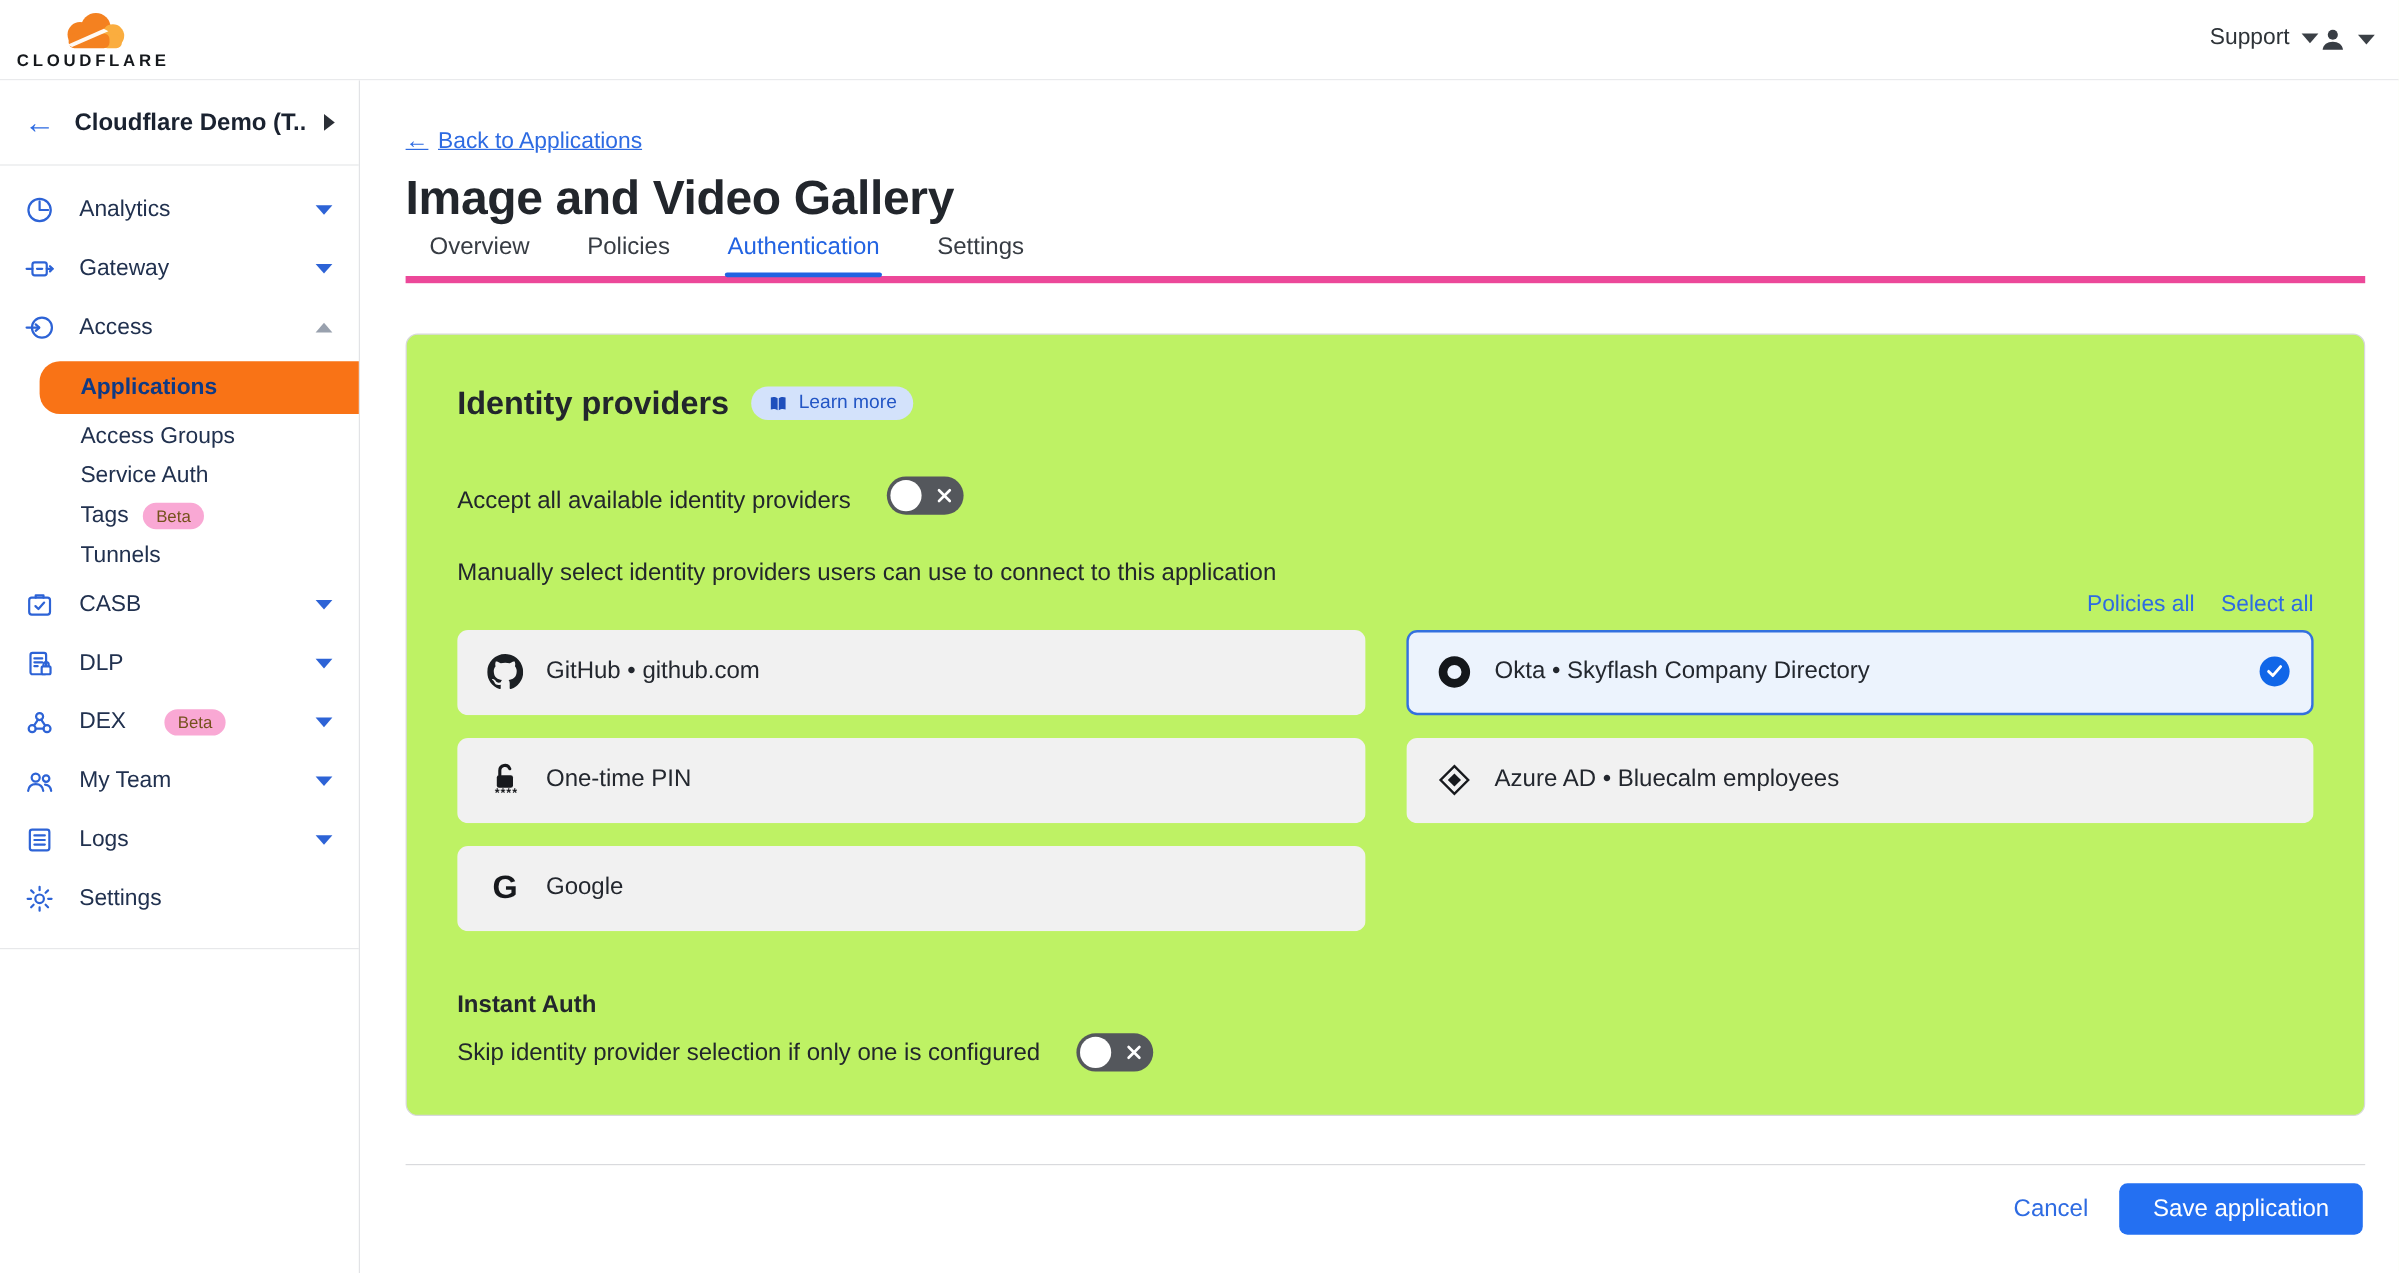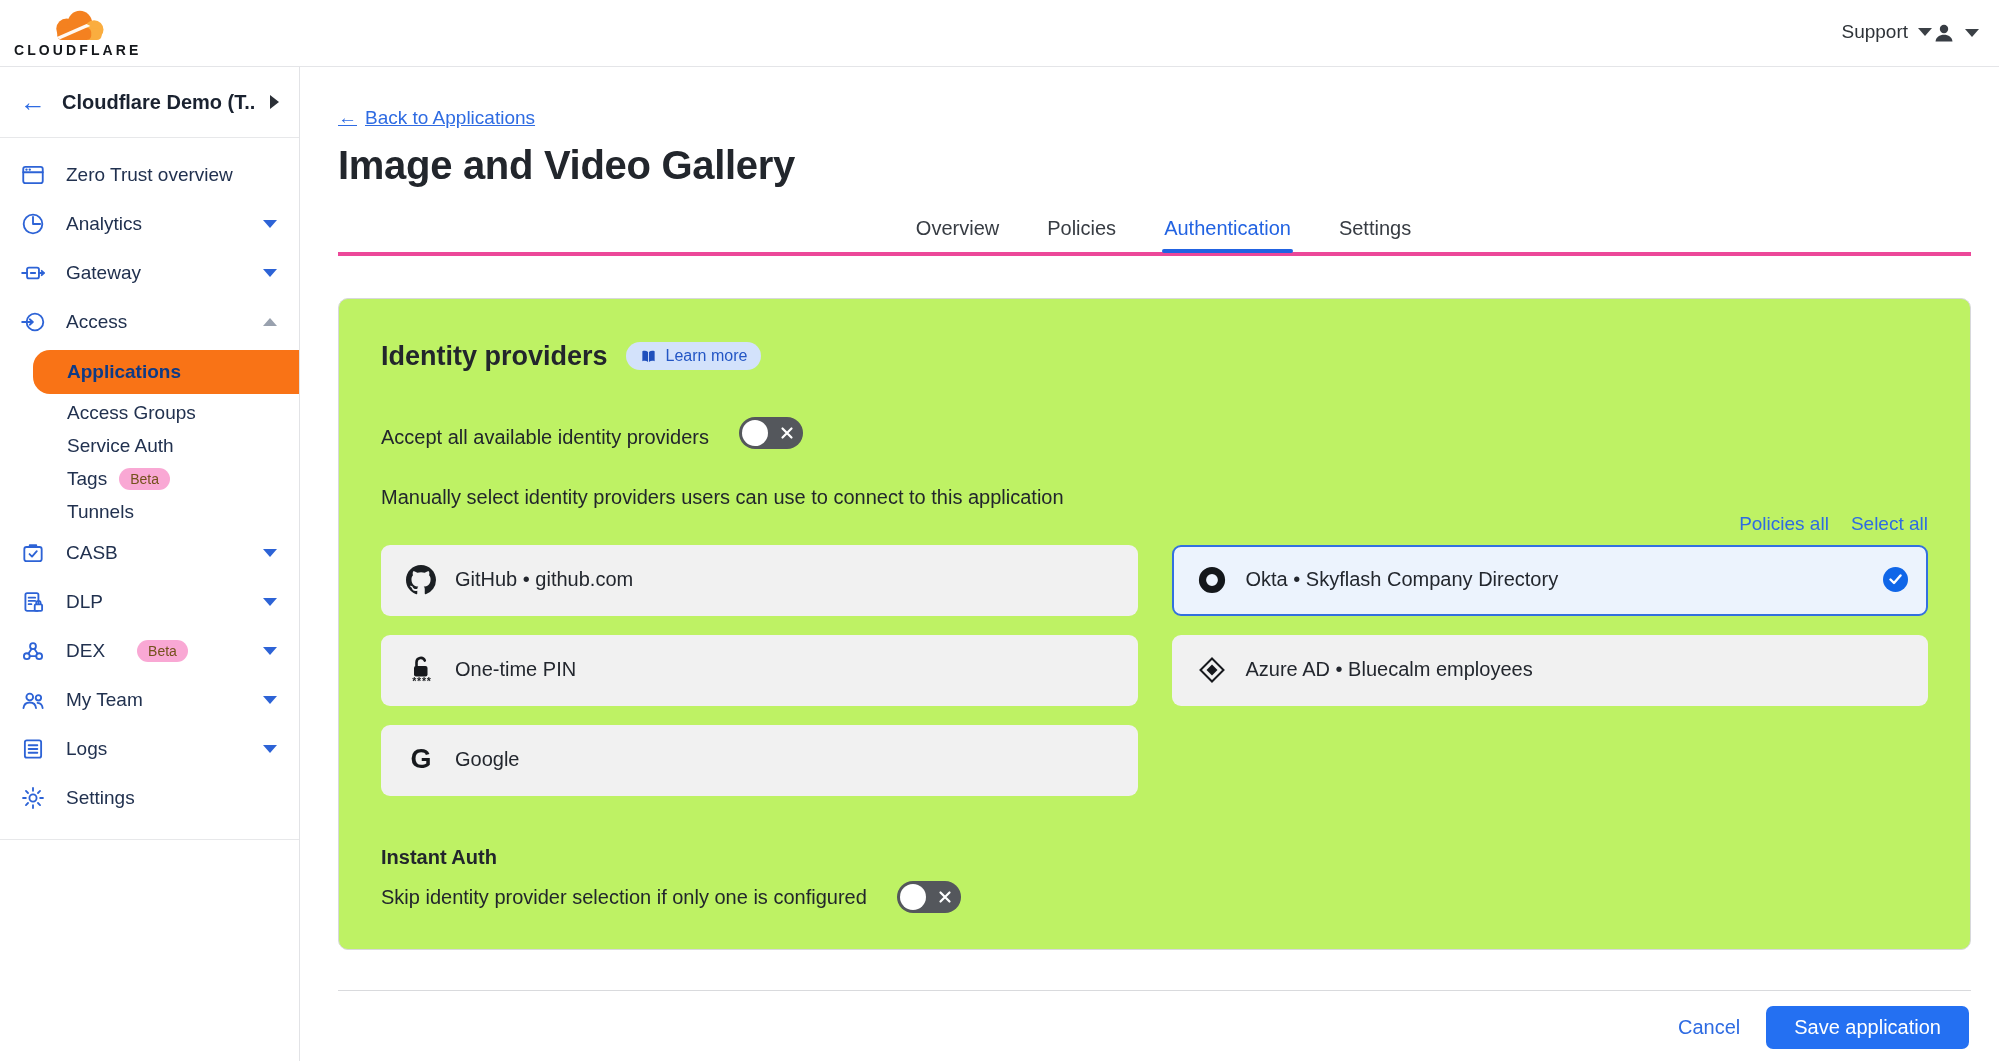--- a/index.html
+++ b/index.html
@@ -40,21 +40,21 @@
   .beta-badge{display:inline-block;margin-left:12px;background:#f9a8d4;color:#74511c;font-size:14px;
     font-weight:500;padding:3px 11px;border-radius:12px;line-height:16px;}
   .sidebar-divider{margin-top:17px;border-top:1px solid #e7e8ea;}
 
   
   .content{position:absolute;left:300px;top:67px;right:0;bottom:0;padding:40px 28px 0 38px;
     box-sizing:border-box;overflow:hidden;background:#fff;}
   .back-link{display:inline-flex;align-items:center;gap:8px;color:#2e6be2;font-size:19px;
     text-decoration:underline;cursor:pointer;}
   .page-title{margin-top:12px;font-size:40px;line-height:48px;font-weight:700;color:#22262c;letter-spacing:-.3px;}
-  .tabs{margin-top:22px;display:flex;gap:44px;padding-left:18px;border-bottom:4px solid #ec4899;justify-content:center;}
+  .tabs{display:flex;gap:44px;padding-left:18px;border-bottom:6px solid #ec4899;}
   .tab{padding:6px 2px 12px;font-size:20px;font-weight:500;color:#373c43;cursor:pointer;position:relative;}
   .tab.active{color:#2263e2;}
   .tab.active::after{content:"";position:absolute;left:0;right:0;bottom:-1px;height:4px;background:#2263e2;border-radius:2px;}
 
   .card{margin-top:42px;border:1px solid #d7d8db;border-radius:10px;background:#bef264;
     padding:40px 42px 36px;box-sizing:border-box;}
   .card-heading-row{display:flex;align-items:center;gap:18px;}
   .card-heading{font-size:27px;line-height:34px;font-weight:700;color:#22262c;}
   .learn-more{display:inline-flex;align-items:center;gap:9px;background:#d3e2fb;color:#2356c5;
     font-size:16px;font-weight:500;padding:5px 14px;border-radius:15px;cursor:pointer;}
@@ -117,30 +117,20 @@
 
   <aside class="sidebar">
     <div class="account-header">
       <span class="back-arrow">←</span>
       <span class="account-name">Cloudflare Demo (T...</span>
       <span class="chevron-right"></span>
     </div>
 
     <nav class="nav">
 
-      <div class="nav-item">
-        <span class="nav-icon">
-          <svg viewBox="0 0 24 24" fill="none" stroke="#2d63d6" stroke-width="1.7" stroke-linecap="round" stroke-linejoin="round">
-            <rect x="3" y="4.5" width="18" height="15" rx="2"></rect>
-              <path d="M3 9.5h18"></path>
-              <path d="M6 7h.01M9 7h.01" stroke-width="2.2"></path>
-          </svg>
-        </span>
-        <span class="nav-label">Zero Trust overview</span>
-      </div>
 
       <div class="nav-item">
         <span class="nav-icon">
           <svg viewBox="0 0 24 24" fill="none" stroke="#2d63d6" stroke-width="1.7" stroke-linecap="round" stroke-linejoin="round">
             <circle cx="12" cy="12" r="8.6"></circle>
               <path d="M12 5.4V12h6.6"></path>
           </svg>
         </span>
         <span class="nav-label">Analytics</span>
         <span class="nav-caret"></span>

